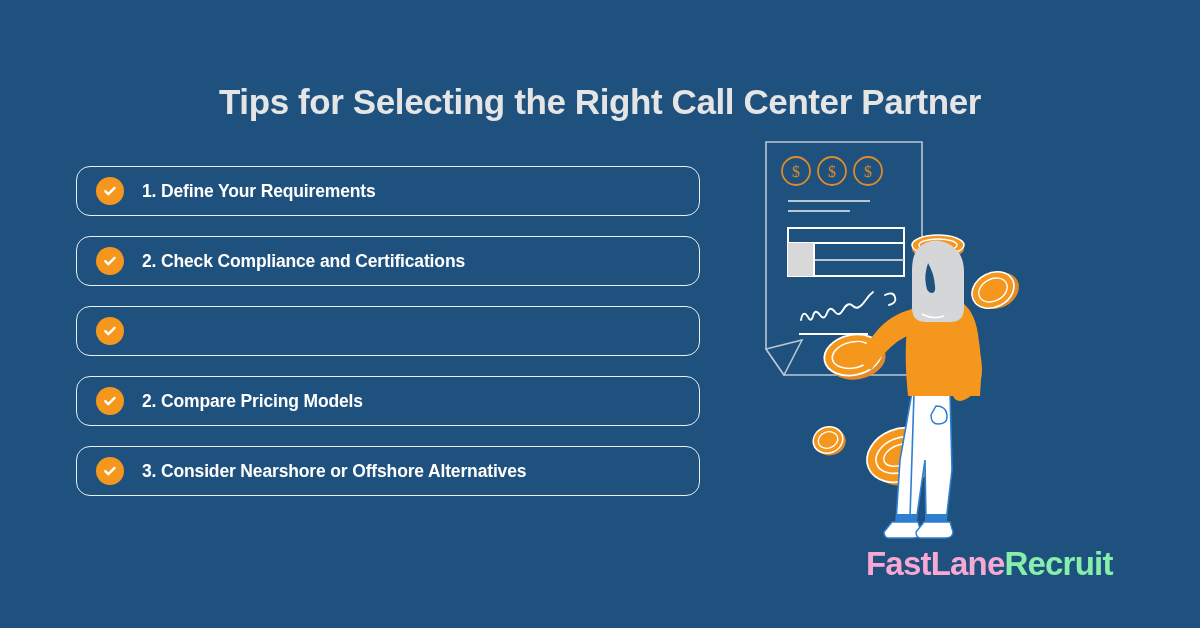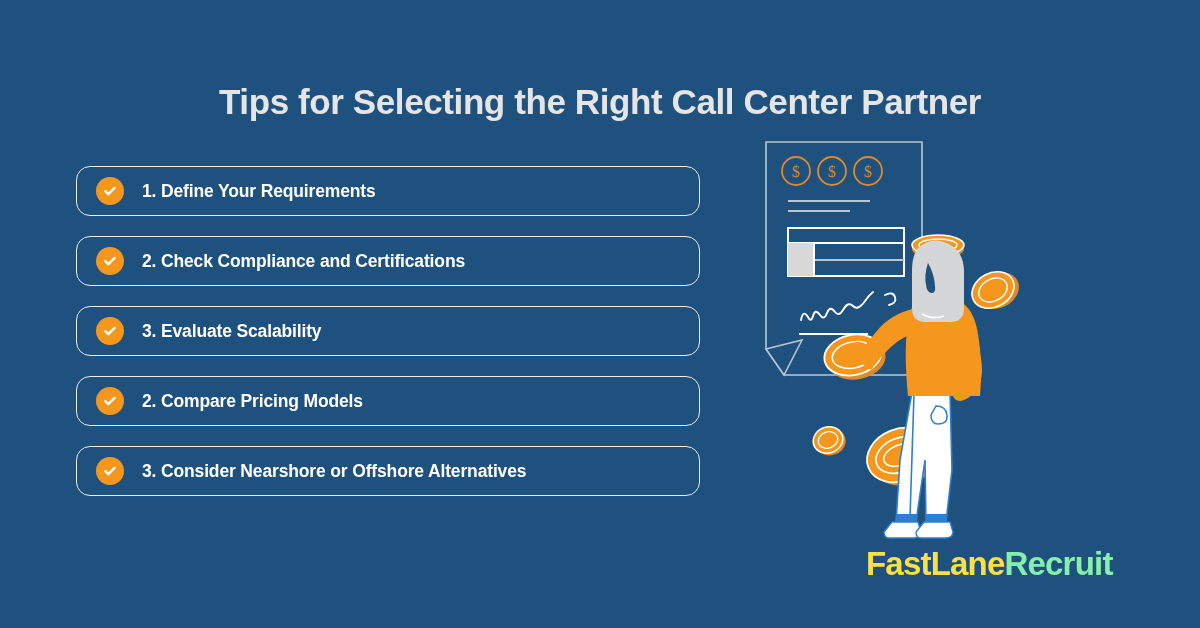--- a/index.html
+++ b/index.html
@@ -97,21 +97,21 @@
     position: absolute;
     left: 866px;
     top: 544px;
     font-size: 33px;
     font-weight: bold;
     letter-spacing: -0.8px;
     line-height: 40px;
     white-space: nowrap;
     font-family: "Liberation Sans", sans-serif;
   }
-  .logo .logo-fastlane { color: #fde047; }
+  .logo .logo-fastlane { color: #f9a8d4; }
   .logo .logo-recruit { color: #86efac; }
 </style>
 </head>
 <body>
 
 <div class="canvas">
 
   <div class="title">Tips for Selecting the Right Call Center Partner</div>
 
   <div class="checklist">
@@ -133,21 +133,20 @@
       </span>
       <span class="pill-label">2. Check Compliance and Certifications</span>
     </div>
 
     <div class="pill">
       <span class="check-icon">
         <svg width="16" height="16" viewBox="0 0 16 16">
           <path d="M3.3 8.2 L6.3 11.2 L12.6 4.9" fill="none" stroke="#ffffff" stroke-width="2.4" stroke-linecap="round" stroke-linejoin="round"></path>
         </svg>
       </span>
-      <span class="pill-label">3. Evaluate Scalability</span>
     </div>
 
     <div class="pill">
       <span class="check-icon">
         <svg width="16" height="16" viewBox="0 0 16 16">
           <path d="M3.3 8.2 L6.3 11.2 L12.6 4.9" fill="none" stroke="#ffffff" stroke-width="2.4" stroke-linecap="round" stroke-linejoin="round"></path>
         </svg>
       </span>
       <span class="pill-label">2. Compare Pricing Models</span>
     </div>

